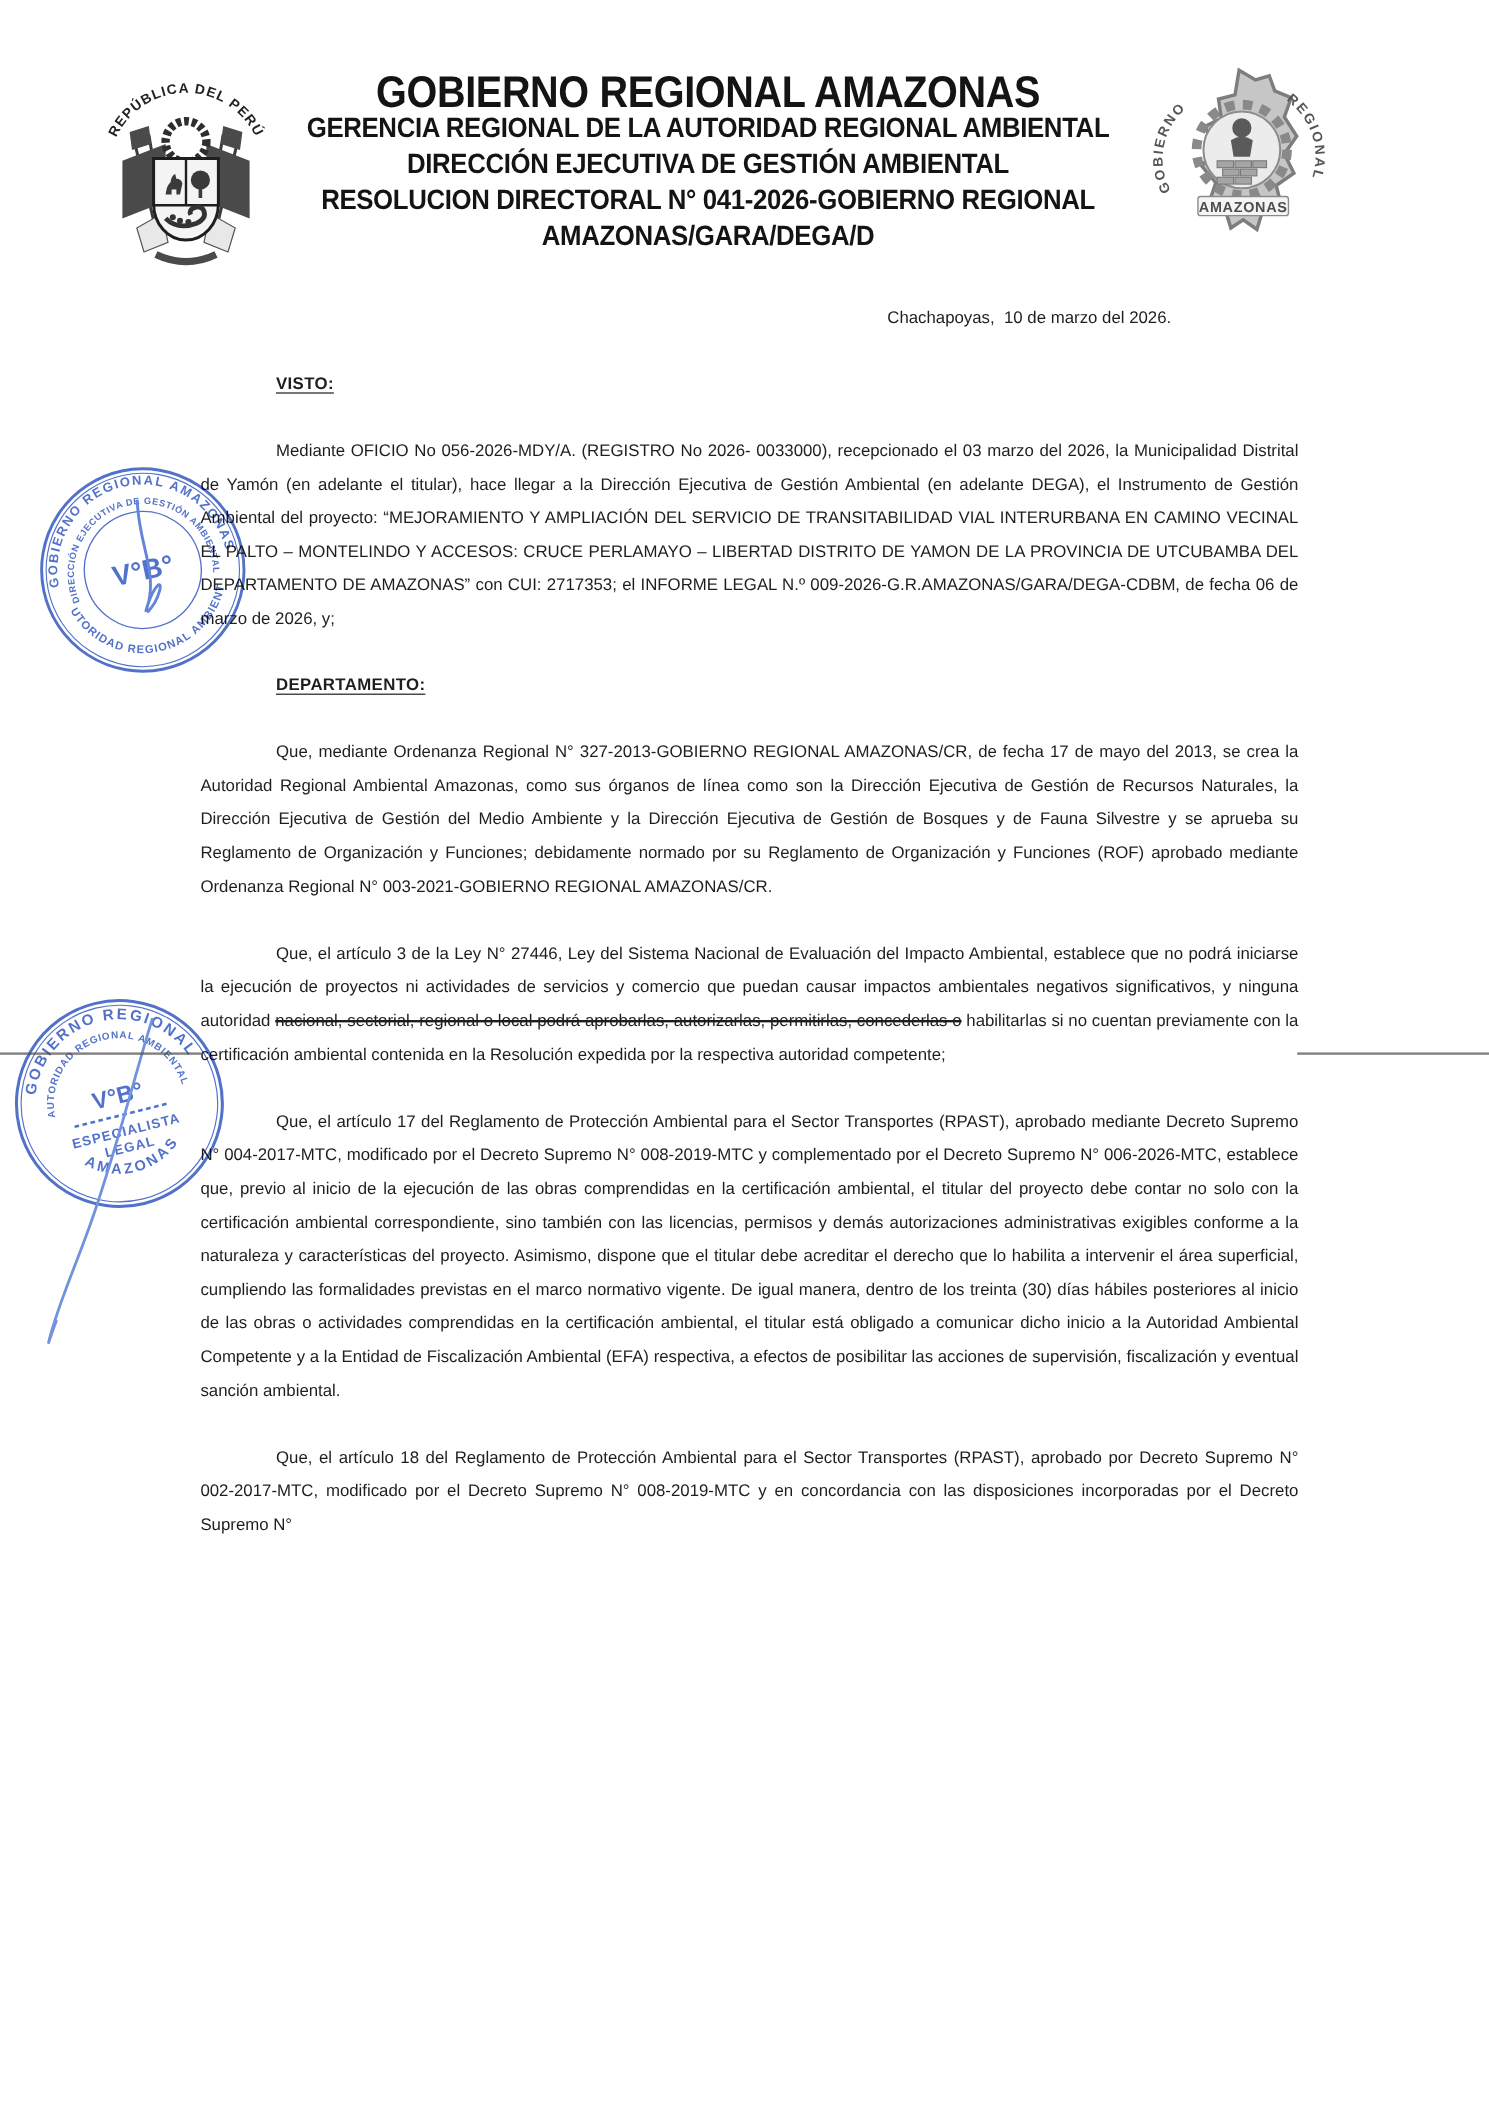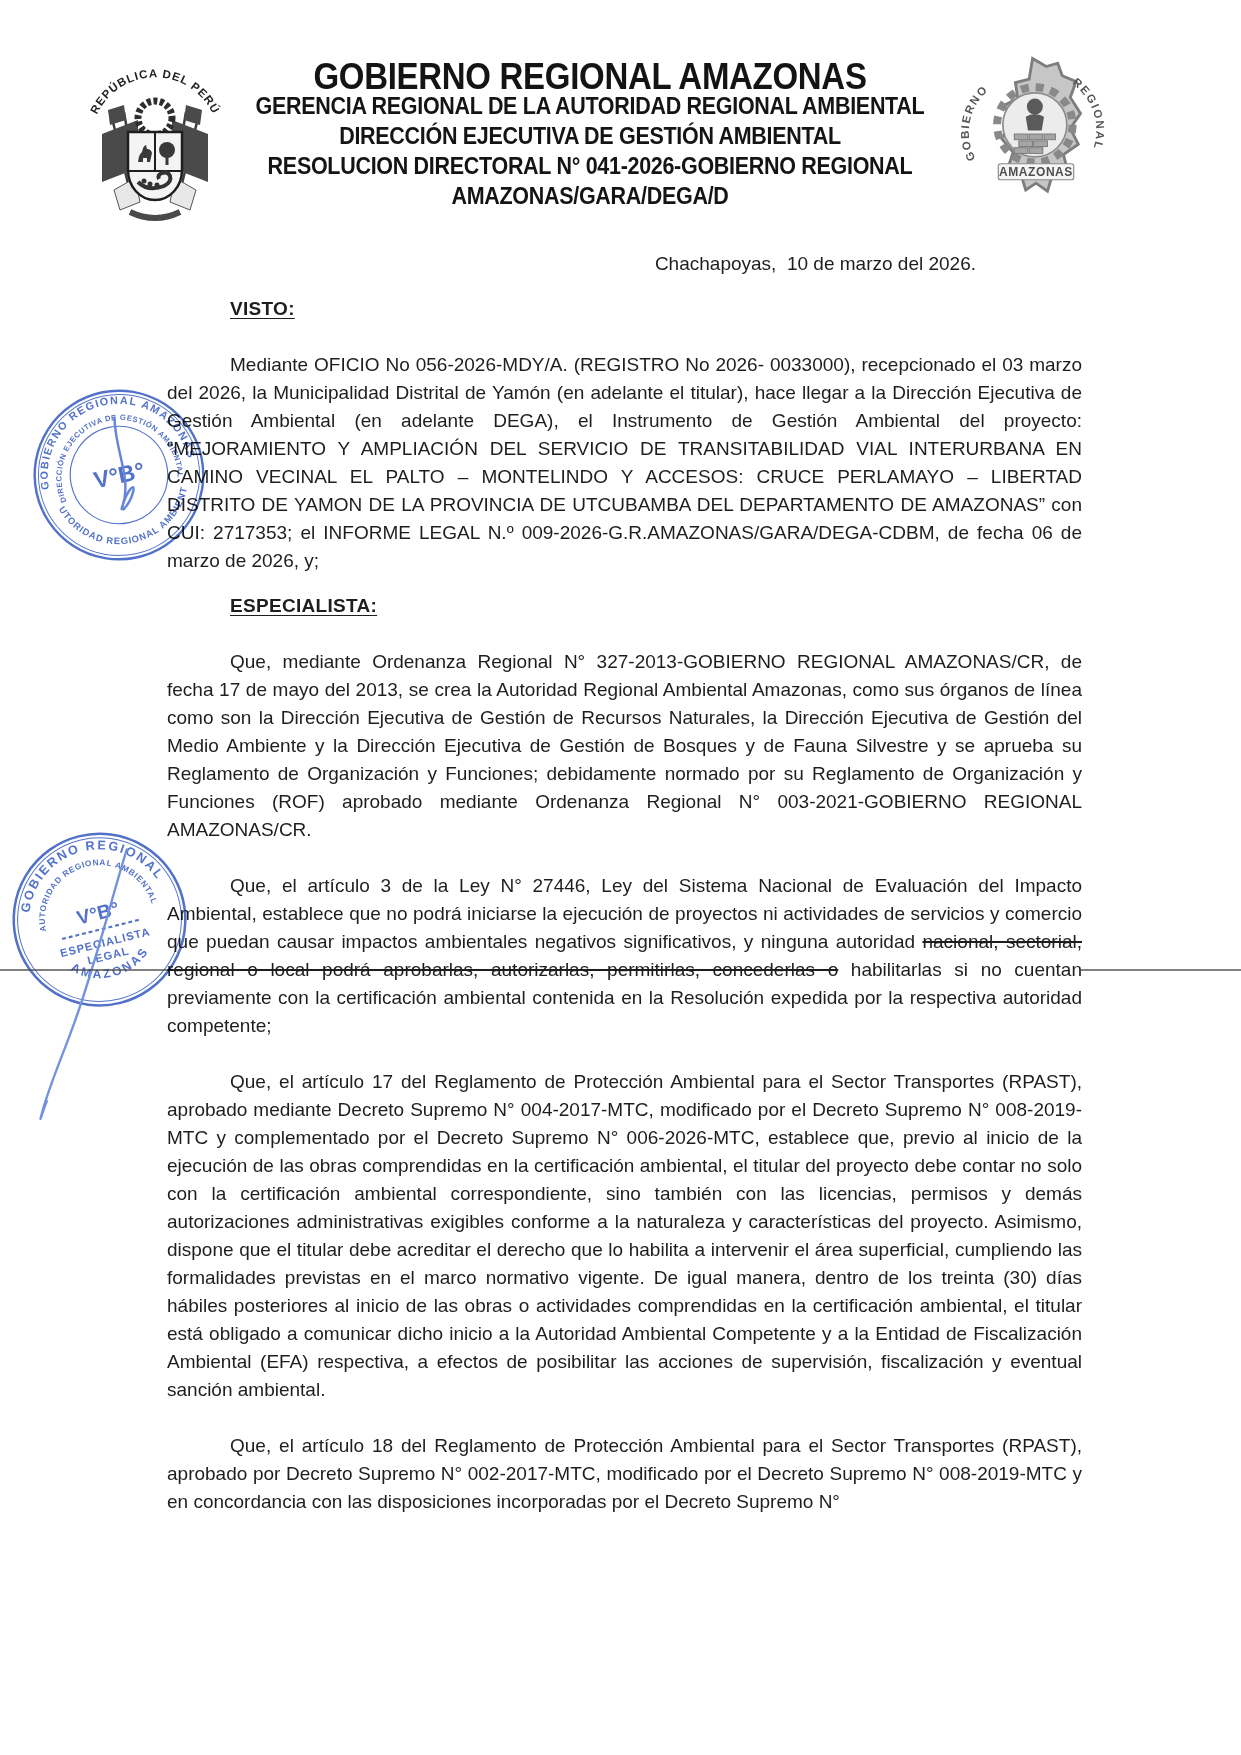--- a/index.html
+++ b/index.html
@@ -12,27 +12,27 @@
   .doc-header { position:absolute; top:48px; left:0; width:100%; height:190px; }
   .coat-of-arms { position:absolute; left:80px; top:2px; }
   .gr-logo { position:absolute; left:950px; top:6px; }
   .header-text { position:absolute; left:235px; top:12px; width:710px; text-align:center; color:#141414; }
   .header-text .h-line { display:block; font-weight:bold; line-height:30px; letter-spacing:-0.3px; }
   .h-title { font-size:33px; line-height:40px; transform:scaleY(1.12); transform-origin:top center; letter-spacing:-0.5px; }
   .h-sub { font-size:21.5px; transform:scaleY(1.08); transform-origin:top center; }
   
   .body-col {
     position:absolute; left:167px; top:250px; width:915px;
-    font-size:19px; line-height:28px; text-align:justify;
+    font-size:14px; line-height:28px; text-align:justify;
     text-justify:inter-word; color:#1e1e1e;
   }
   .date-line { text-align:right; padding-right:106px; white-space:pre; }
   .section-heading {
     font-weight:bold; text-decoration:underline; text-underline-offset:3px;
-    padding-left:63px; margin-top:17px; letter-spacing:0.3px; text-align:left;
+    padding-left:63px; margin-top:27px; letter-spacing:0.3px; text-align:left;
   }
   .para { margin:28px 0 0 0; text-indent:63px; position:relative; }
   .struck { text-decoration:line-through; text-decoration-thickness:1.5px; }
   .artifact-stub { position:absolute; height:2px; background:#4c4c4c; opacity:0.7; z-index:6; }
   .stub-left  { left:-167px; width:168px; top:97px; }
   .stub-right { right:-159px; width:160px; top:97px; }
   
   .stamp { position:absolute; mix-blend-mode:multiply; pointer-events:none; }
   .stamp1 { left:30px; top:386px; }
   .stamp2 { left:2px;  top:818px; }
@@ -134,21 +134,21 @@
   </div>
 
   <div class="body-col">
 
     <div class="date-line">Chachapoyas,  10 de marzo del 2026.</div>
 
     <div class="section-heading">VISTO:</div>
 
     <p class="para">Mediante  OFICIO No 056-2026-MDY/A. (REGISTRO No 2026- 0033000), recepcionado el 03 marzo del 2026, la Municipalidad Distrital de Yamón (en adelante el titular), hace llegar a la Dirección Ejecutiva de Gestión Ambiental (en adelante DEGA), el Instrumento de Gestión Ambiental del proyecto: “MEJORAMIENTO Y AMPLIACIÓN DEL SERVICIO DE TRANSITABILIDAD VIAL INTERURBANA EN CAMINO VECINAL EL PALTO – MONTELINDO Y ACCESOS: CRUCE PERLAMAYO – LIBERTAD DISTRITO DE YAMON DE LA PROVINCIA DE UTCUBAMBA DEL DEPARTAMENTO DE AMAZONAS” con CUI: 2717353; el INFORME LEGAL N.º 009-2026-G.R.AMAZONAS/GARA/DEGA-CDBM, de fecha 06 de marzo de 2026, y;</p>
 
-    <div class="section-heading">ESPECIALISTA:</div>
+    <div class="section-heading">DEPARTAMENTO:</div>
 
     <p class="para">Que, mediante Ordenanza Regional N° 327-2013-GOBIERNO REGIONAL AMAZONAS/CR, de fecha 17 de mayo del 2013, se crea la Autoridad Regional Ambiental Amazonas, como sus órganos de línea como son la Dirección Ejecutiva de Gestión de Recursos Naturales, la Dirección Ejecutiva de Gestión del Medio Ambiente y la Dirección Ejecutiva de Gestión de Bosques y de Fauna Silvestre y se aprueba su Reglamento de Organización y Funciones; debidamente normado por su Reglamento de Organización y Funciones (ROF) aprobado mediante Ordenanza Regional N° 003-2021-GOBIERNO REGIONAL AMAZONAS/CR.</p>
 
     <p class="para">
       <span>Que, el artículo 3 de la Ley N° 27446, Ley del Sistema Nacional de Evaluación del Impacto Ambiental, establece que no podrá iniciarse la ejecución de proyectos ni actividades de servicios y comercio que puedan causar impactos ambientales negativos significativos, y ninguna autoridad </span><span class="struck">nacional, sectorial, regional o local podrá aprobarlas, autorizarlas, permitirlas, concederlas o</span><span> habilitarlas si no cuentan previamente con la certificación ambiental contenida en la Resolución expedida por la respectiva autoridad competente;</span>
       <span class="artifact-stub stub-left"></span>
       <span class="artifact-stub stub-right"></span>
     </p>
 
     <p class="para">Que, el artículo 17 del Reglamento de Protección Ambiental para el Sector Transportes (RPAST), aprobado mediante Decreto Supremo N° 004-2017-MTC, modificado por el Decreto Supremo N° 008-2019-MTC y complementado por el Decreto Supremo N° 006-2026-MTC, establece que, previo al inicio de la ejecución de las obras comprendidas en la certificación ambiental, el titular del proyecto debe contar no solo con la certificación ambiental correspondiente, sino también con las licencias, permisos y demás autorizaciones administrativas exigibles conforme a la naturaleza y características del proyecto. Asimismo, dispone que el titular debe acreditar el derecho que lo habilita a intervenir el área superficial, cumpliendo las formalidades previstas en el marco normativo vigente. De igual manera, dentro de los treinta (30) días hábiles posteriores al inicio de las obras o actividades comprendidas en la certificación ambiental, el titular está obligado a comunicar dicho inicio a la Autoridad Ambiental Competente y a la Entidad de Fiscalización Ambiental (EFA) respectiva, a efectos de posibilitar las acciones de supervisión, fiscalización y eventual sanción ambiental.</p>

